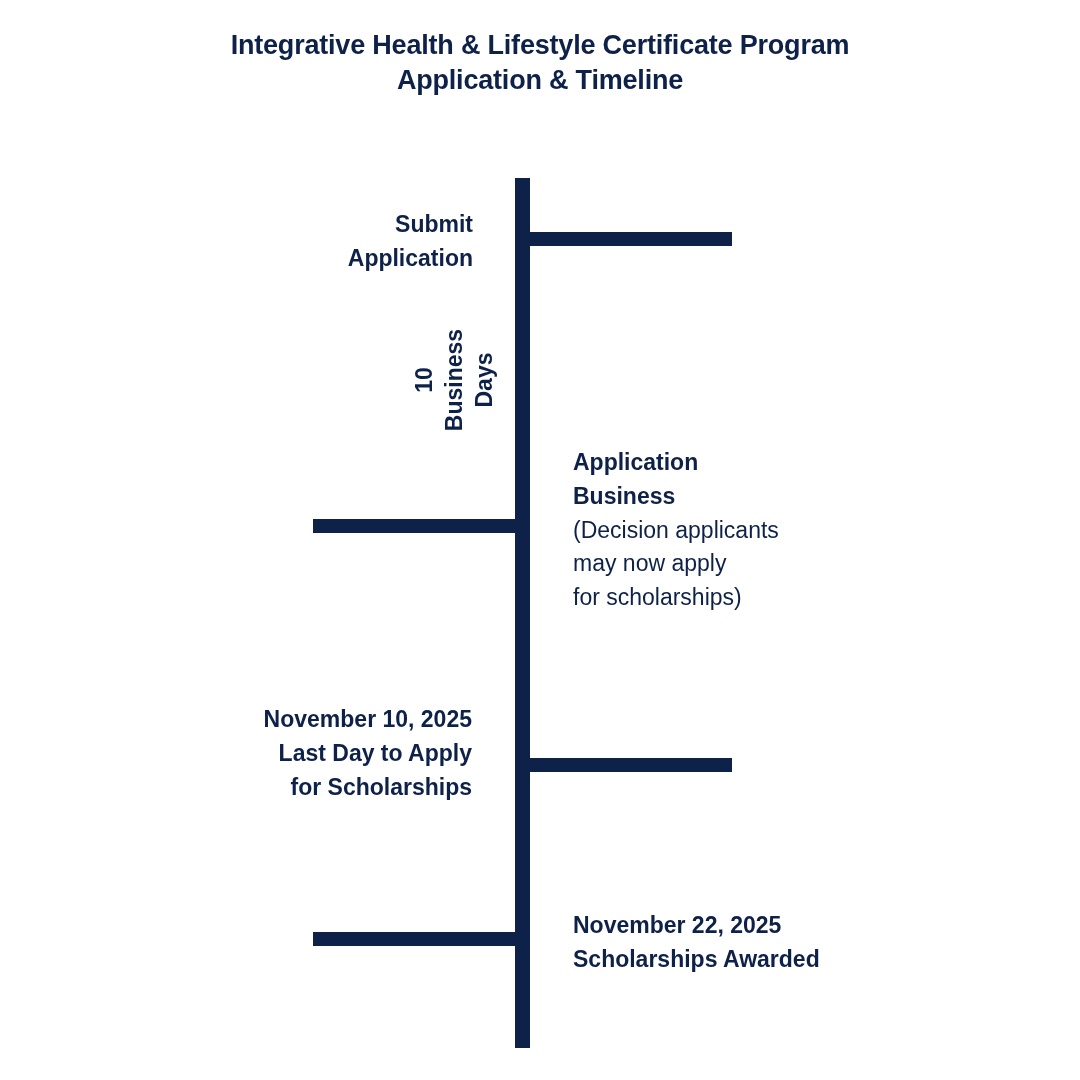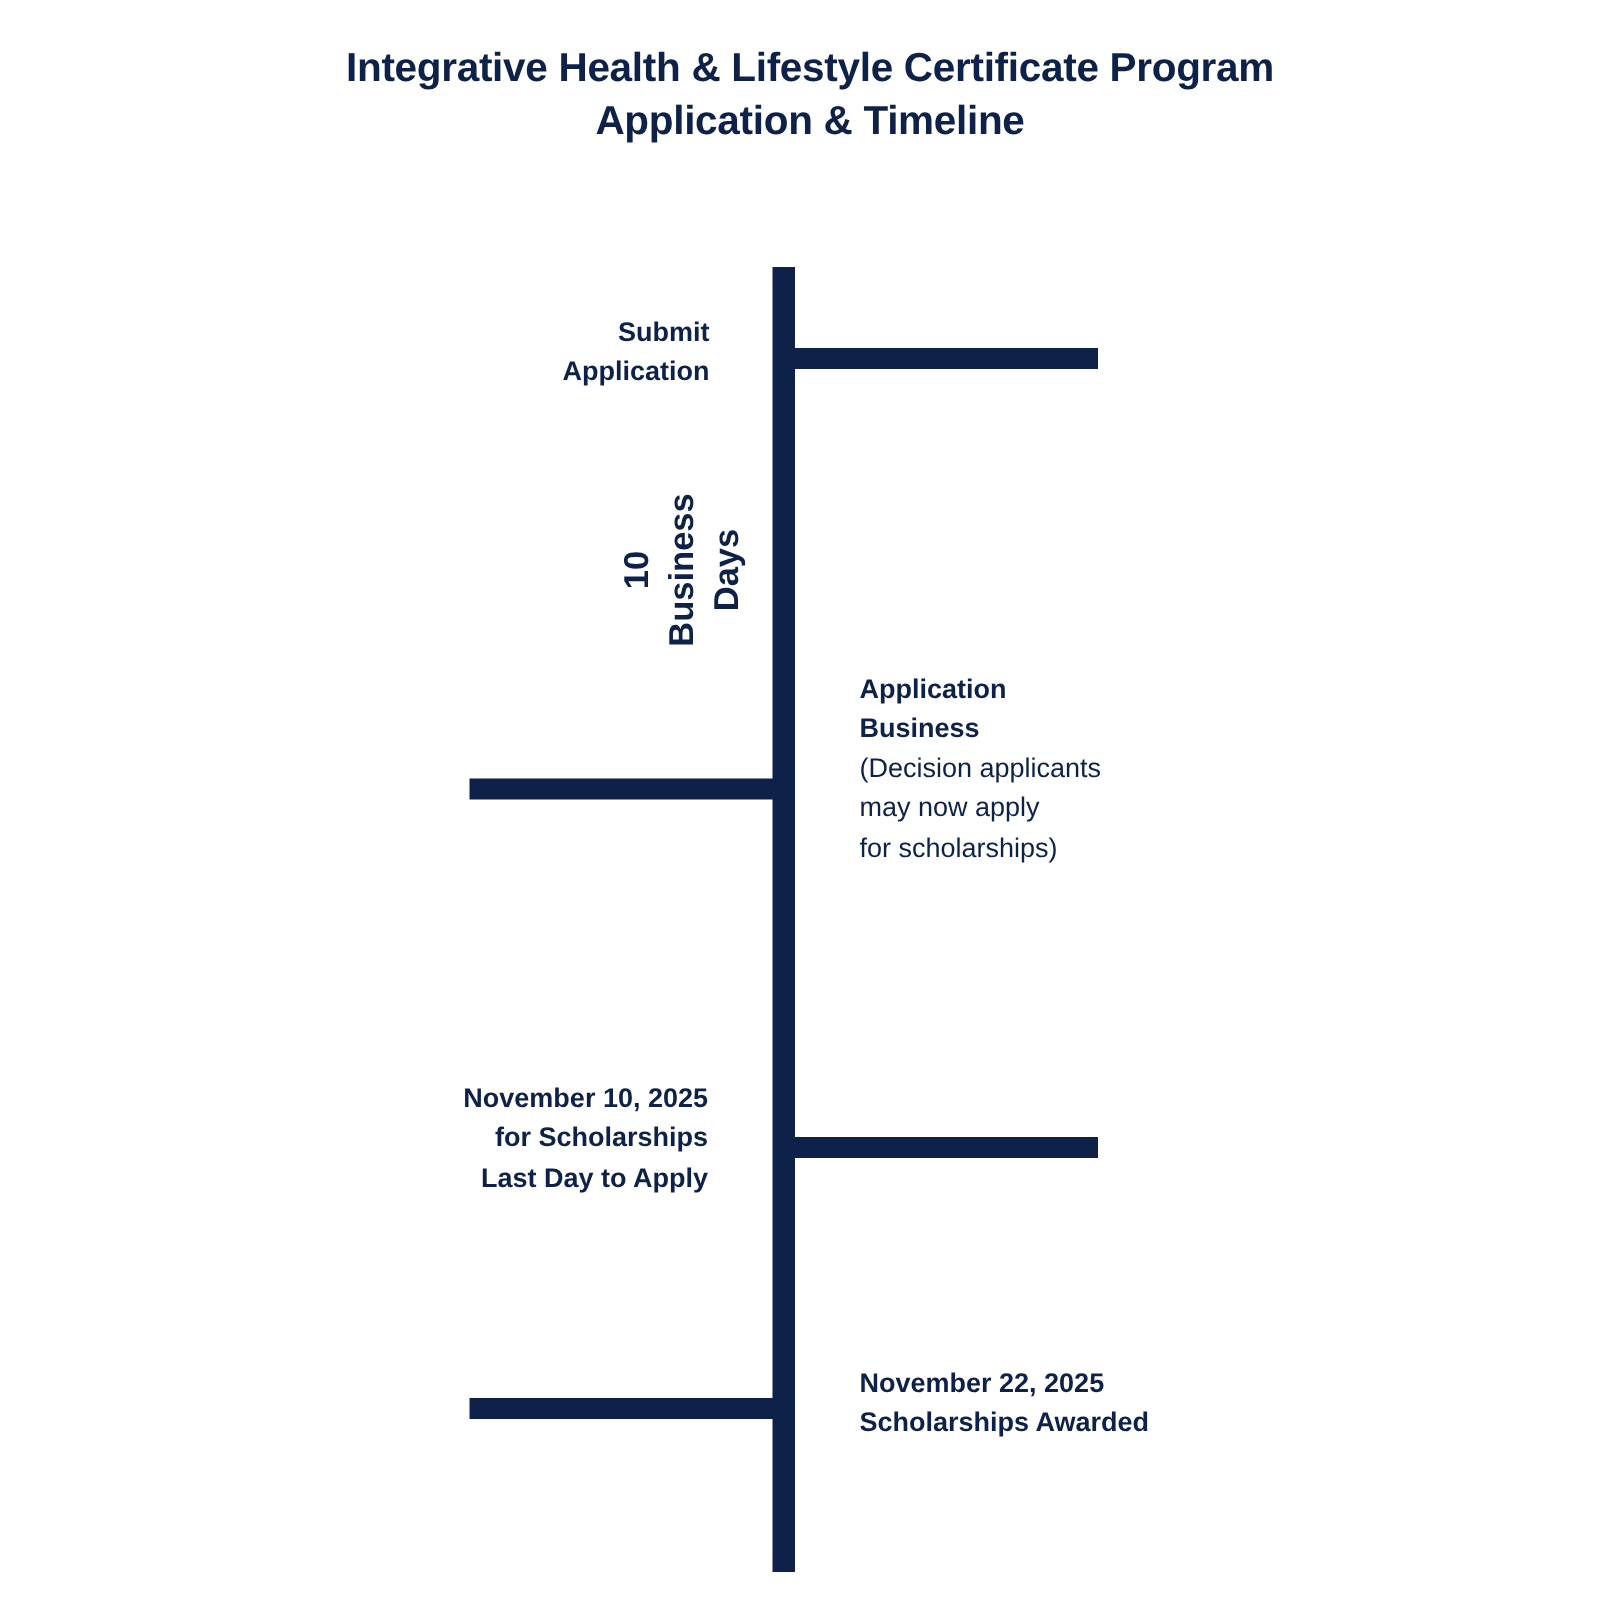--- a/index.html
+++ b/index.html
@@ -62,21 +62,21 @@
     width: 205px;
   }
   .tick-1 { top: 232px; }
   .tick-2 { top: 519px; }
   .tick-3 { top: 758px; }
   .tick-4 { top: 932px; }
 
   
   .label {
     position: absolute;
-    font-size: 18px;
+    font-size: 23px;
     line-height: 1.47;
     color: #0e2148;
   }
   .label.bold {
     font-weight: bold;
   }
   .label-left {
     text-align: right;
   }
   .label-right {
@@ -96,21 +96,21 @@
   #label-decision .heading {
     font-weight: bold;
     display: block;
   }
   #label-decision .note {
     font-weight: normal;
     display: block;
   }
   #label-lastday {
     left: 140px;
-    top: 719px;
+    top: 703px;
     width: 332px;
   }
   #label-awarded {
     left: 573px;
     top: 909px;
     width: 430px;
   }
 
   
   .duration {
@@ -166,22 +166,22 @@
   <div class="label label-right" id="label-decision">
     <span class="heading">Application</span>
     <span class="heading">Business</span>
     <span class="note">(Decision applicants</span>
     <span class="note">may now apply</span>
     <span class="note">for scholarships)</span>
   </div>
 
   <div class="label label-left bold" id="label-lastday">
     <div>November 10, 2025</div>
+    <div>Last Day to Apply</div>
     <div>for Scholarships</div>
-    <div>Last Day to Apply</div>
   </div>
 
   <div class="label label-right bold" id="label-awarded">
     <div>November 22, 2025</div>
     <div>Scholarships Awarded</div>
   </div>
 
 </div>
 
 </body></html>

